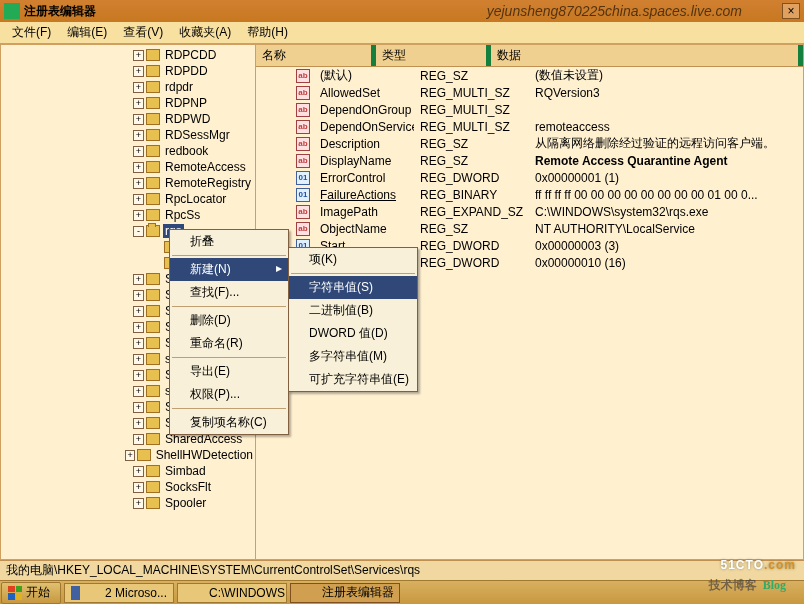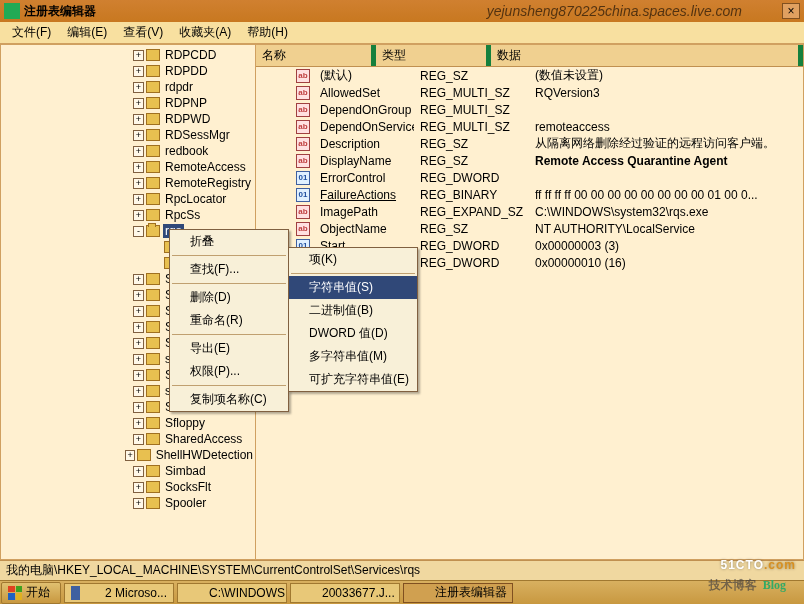--- a/index.html
+++ b/index.html
@@ -303,20 +303,21 @@
         <div class="row">
           <span class="val-icon">ab</span>
           <span class="cell col-name" style="width: 100px;">DisplayName</span>
           <span class="cell col-type" style="width: 115px;">REG_SZ</span>
           <span class="cell col-data" style="flex: 1 1 0%; font-weight: bold;">Remote Access Quarantine Agent</span>
         </div>
         <div class="row">
           <span class="val-icon bin">01</span>
           <span class="cell col-name" style="width: 100px;">ErrorControl</span>
           <span class="cell col-type" style="width: 115px;">REG_DWORD</span>
+          <span class="cell col-data" style="flex: 1 1 0%;">0x00000001 (1)</span>
         </div>
         <div class="row">
           <span class="val-icon bin">01</span>
           <span class="cell col-name" style="width: 100px; text-decoration: underline;">FailureActions</span>
           <span class="cell col-type" style="width: 115px;">REG_BINARY</span>
           <span class="cell col-data" style="flex: 1 1 0%;">ff ff ff ff 00 00 00 00 00 00 00 00 01 00 0...</span>
         </div>
         <div class="row">
           <span class="val-icon">ab</span>
           <span class="cell col-name" style="width: 100px;">ImagePath</span>
@@ -341,20 +342,21 @@
           <span class="cell col-type" style="width: 115px;">REG_DWORD</span>
           <span class="cell col-data" style="flex: 1 1 0%;">0x00000010 (16)</span>
         </div>
       </div>
   </div>
 </div>
 
 <div id="ctx1" class="context-menu">
   <div class="cm-item">折叠</div>
   <div class="cm-sep"></div>
+  <div class="cm-item highlight"><span>新建(N)</span><span class="cm-arrow">▸</span></div>
   <div class="cm-item">查找(F)...</div>
   <div class="cm-sep"></div>
   <div class="cm-item">删除(D)</div>
   <div class="cm-item">重命名(R)</div>
   <div class="cm-sep"></div>
   <div class="cm-item">导出(E)</div>
   <div class="cm-item">权限(P)...</div>
   <div class="cm-sep"></div>
   <div class="cm-item">复制项名称(C)</div>
 </div>
@@ -385,24 +387,20 @@
   </div>
   <div id="taskbtns" style="display:flex">
       <div class="task-btn">
         <span class="ticon"></span>
         <span>2 Microso...</span>
       </div>
       <div class="task-btn">
         <span class="ticon"></span>
         <span>C:\WINDOWS...</span>
       </div>
-      <div class="task-btn">
-        <span class="ticon"></span>
-        <span>20033677.J...</span>
-      </div>
       <div class="task-btn active">
         <span class="ticon"></span>
         <span>注册表编辑器</span>
       </div>
     </div>
   <div class="tray"></div>
 </div>
 
 <div class="watermark-logo"><span>51CTO</span><span class="dotcom">.com</span></div>
 <div class="watermark-sub"><span>技术博客</span><span class="blog">Blog</span></div>

